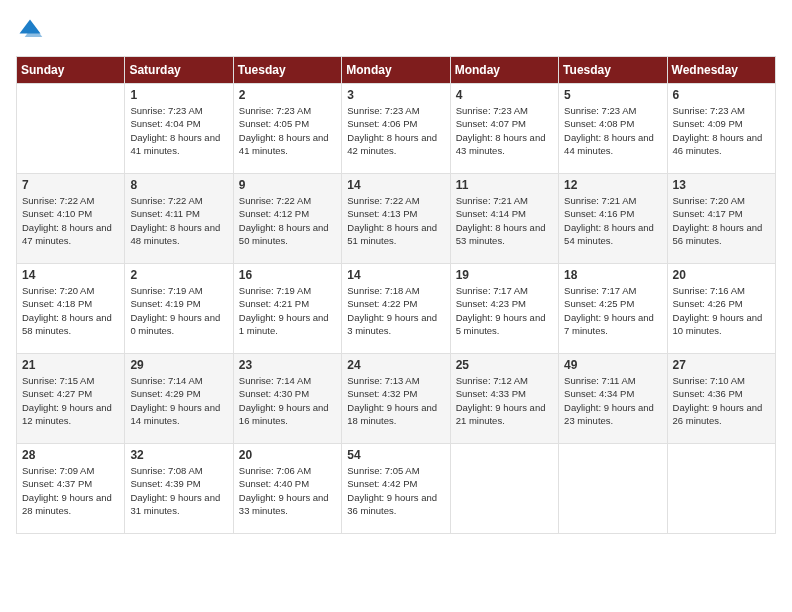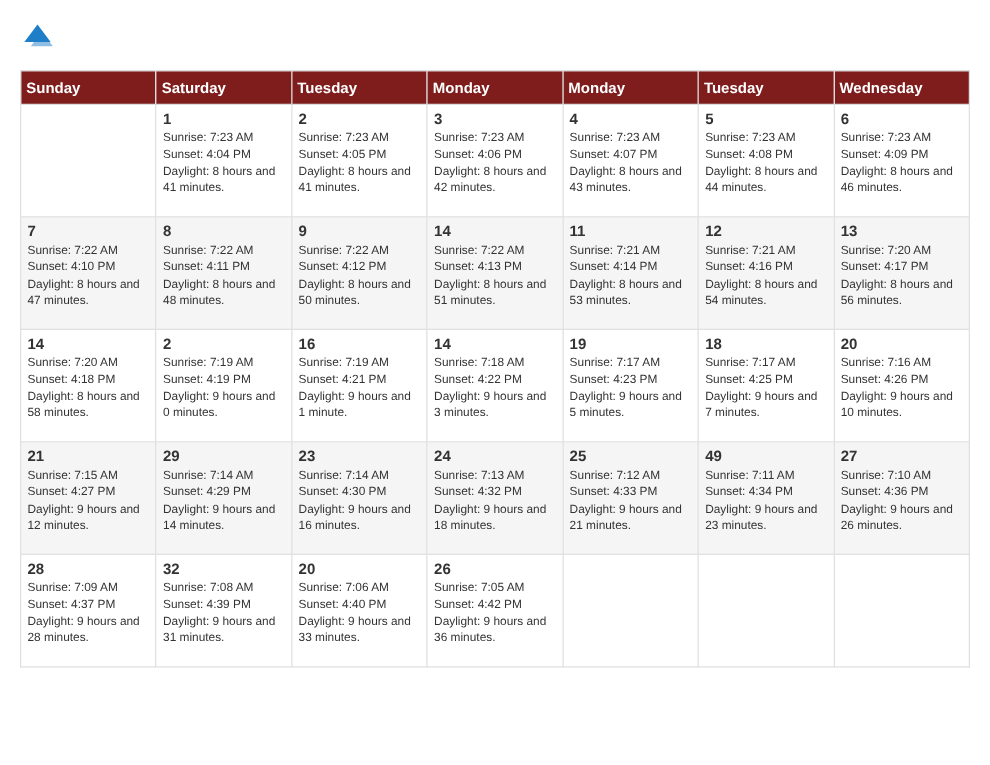--- a/index.html
+++ b/index.html
@@ -251,21 +251,21 @@
         </td>
         <td>
           <span class="day-number">32</span>
           <div class="day-info">Sunrise: 7:08 AM<br>Sunset: 4:39 PM<br>Daylight: 9 hours and 31 minutes.</div>
         </td>
         <td>
           <span class="day-number">20</span>
           <div class="day-info">Sunrise: 7:06 AM<br>Sunset: 4:40 PM<br>Daylight: 9 hours and 33 minutes.</div>
         </td>
         <td>
-          <span class="day-number">26</span>
+          <span class="day-number">54</span>
           <div class="day-info">Sunrise: 7:05 AM<br>Sunset: 4:42 PM<br>Daylight: 9 hours and 36 minutes.</div>
         </td>
         <td class="empty-cell"></td>
         <td class="empty-cell"></td>
         <td class="empty-cell"></td>
       </tr>
     </tbody>
 </table>
 
 </body></html>

